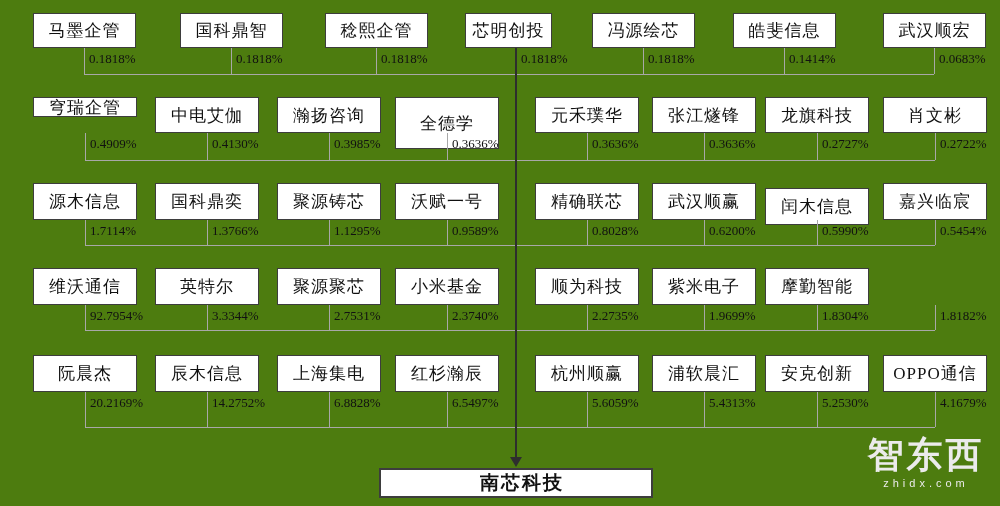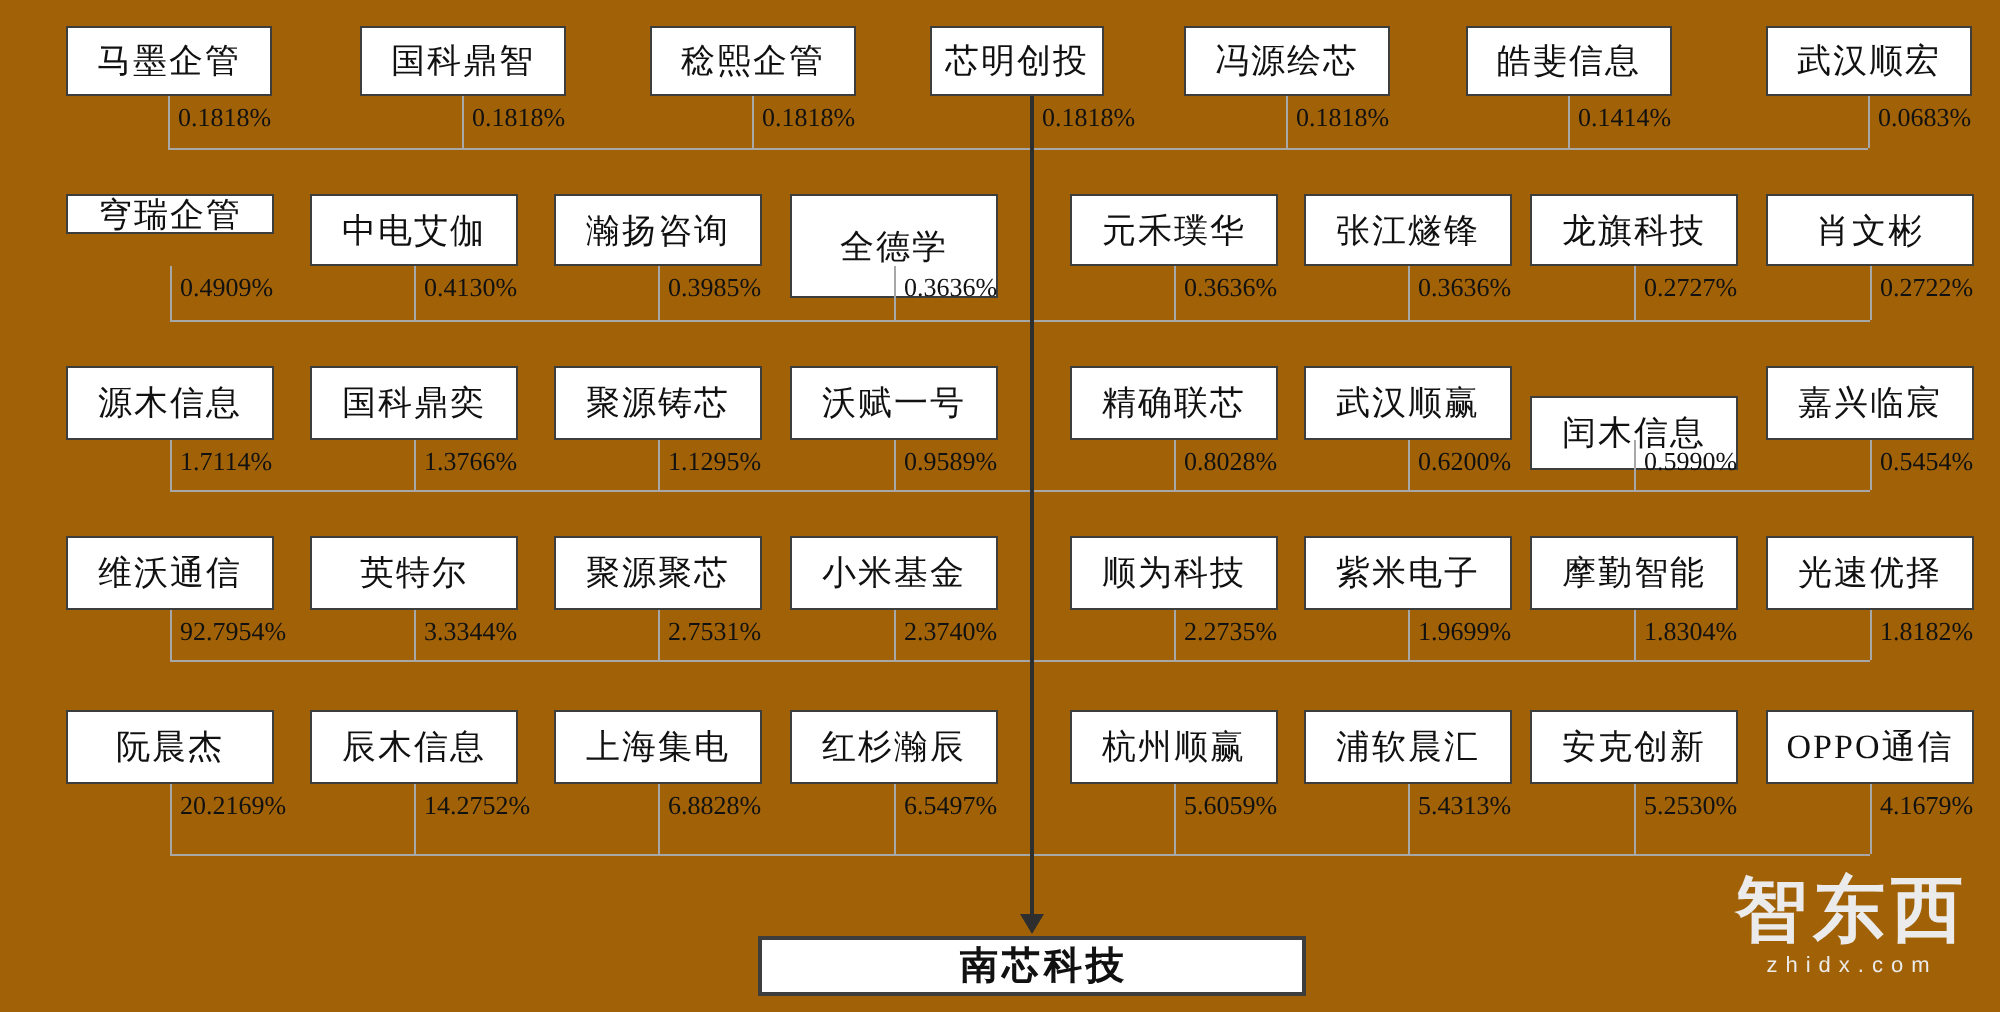--- a/index.html
+++ b/index.html
@@ -1,16 +1,16 @@
 <!DOCTYPE html>
 <html style="--border: #3d3d3d; --connector: #a8a8a8; --spine: #2e2e2e; --text: #111111; --watermark: #ebebeb;"><head>
 <meta charset="utf-8">
 <style>
   html,body{margin:0;padding:0;background:#fff;}
-  #stage{position:relative;width:1000px;height:506px;background:#a16207;overflow:hidden;
+  #stage{position:relative;width:1000px;height:506px;background:#4d7c0f;overflow:hidden;
          font-family:"Liberation Serif","DejaVu Serif",serif;color:var(--text,#111);}
   .nb{position:absolute;box-sizing:border-box;border:1px solid var(--border,#3d3d3d);background:#fff;
       display:flex;align-items:center;justify-content:center;font-size:17px;letter-spacing:1px;white-space:nowrap;}
   .pc{position:absolute;font-size:13px;line-height:13px;color:var(--text,#111);white-space:nowrap;}
   .sv{position:absolute;width:1px;background:var(--connector,#a8a8a8);display:block;}
   .lh{position:absolute;height:1px;background:var(--connector,#a8a8a8);display:block;}
   .spine{position:absolute;width:2px;background:var(--spine,#2e2e2e);display:block;}
   .arrow{position:absolute;width:0;height:0;border-left:6px solid transparent;border-right:6px solid transparent;
          border-top:10px solid var(--spine,#2e2e2e);}
   .target{position:absolute;box-sizing:border-box;border:2px solid var(--border,#3d3d3d);background:#fff;
@@ -113,21 +113,21 @@
     </div>
   <div class="nb" style="left:395px;top:183px;width:104px;height:37px">
       <span>沃赋一号</span>
     </div>
   <div class="nb" style="left:535px;top:183px;width:104px;height:37px">
       <span>精确联芯</span>
     </div>
   <div class="nb" style="left:652px;top:183px;width:104px;height:37px">
       <span>武汉顺赢</span>
     </div>
-  <div class="nb" style="left:765px;top:198px;width:104px;height:37px">
+  <div class="nb" style="left:765px;top:188px;width:104px;height:37px">
       <span>闰木信息</span>
     </div>
   <div class="nb" style="left:883px;top:183px;width:104px;height:37px">
       <span>嘉兴临宸</span>
     </div>
   <div class="pc" style="left:90px;top:224px">1.7114%</div>
   <div class="pc" style="left:212px;top:224px">1.3766%</div>
   <div class="pc" style="left:334px;top:224px">1.1295%</div>
   <div class="pc" style="left:452px;top:224px">0.9589%</div>
   <div class="pc" style="left:592px;top:224px">0.8028%</div>
@@ -158,23 +158,20 @@
     </div>
   <div class="nb" style="left:535px;top:268px;width:104px;height:37px">
       <span>顺为科技</span>
     </div>
   <div class="nb" style="left:652px;top:268px;width:104px;height:37px">
       <span>紫米电子</span>
     </div>
   <div class="nb" style="left:765px;top:268px;width:104px;height:37px">
       <span>摩勤智能</span>
     </div>
-  <div class="nb" style="left:883px;top:268px;width:104px;height:37px">
-      <span>光速优择</span>
-    </div>
   <div class="pc" style="left:90px;top:309px">92.7954%</div>
   <div class="pc" style="left:212px;top:309px">3.3344%</div>
   <div class="pc" style="left:334px;top:309px">2.7531%</div>
   <div class="pc" style="left:452px;top:309px">2.3740%</div>
   <div class="pc" style="left:592px;top:309px">2.2735%</div>
   <div class="pc" style="left:709px;top:309px">1.9699%</div>
   <div class="pc" style="left:822px;top:309px">1.8304%</div>
   <div class="pc" style="left:940px;top:309px">1.8182%</div>
   <i class="sv" style="left:85px;top:305px;height:25px"></i>
   <i class="sv" style="left:207px;top:305px;height:25px"></i>

